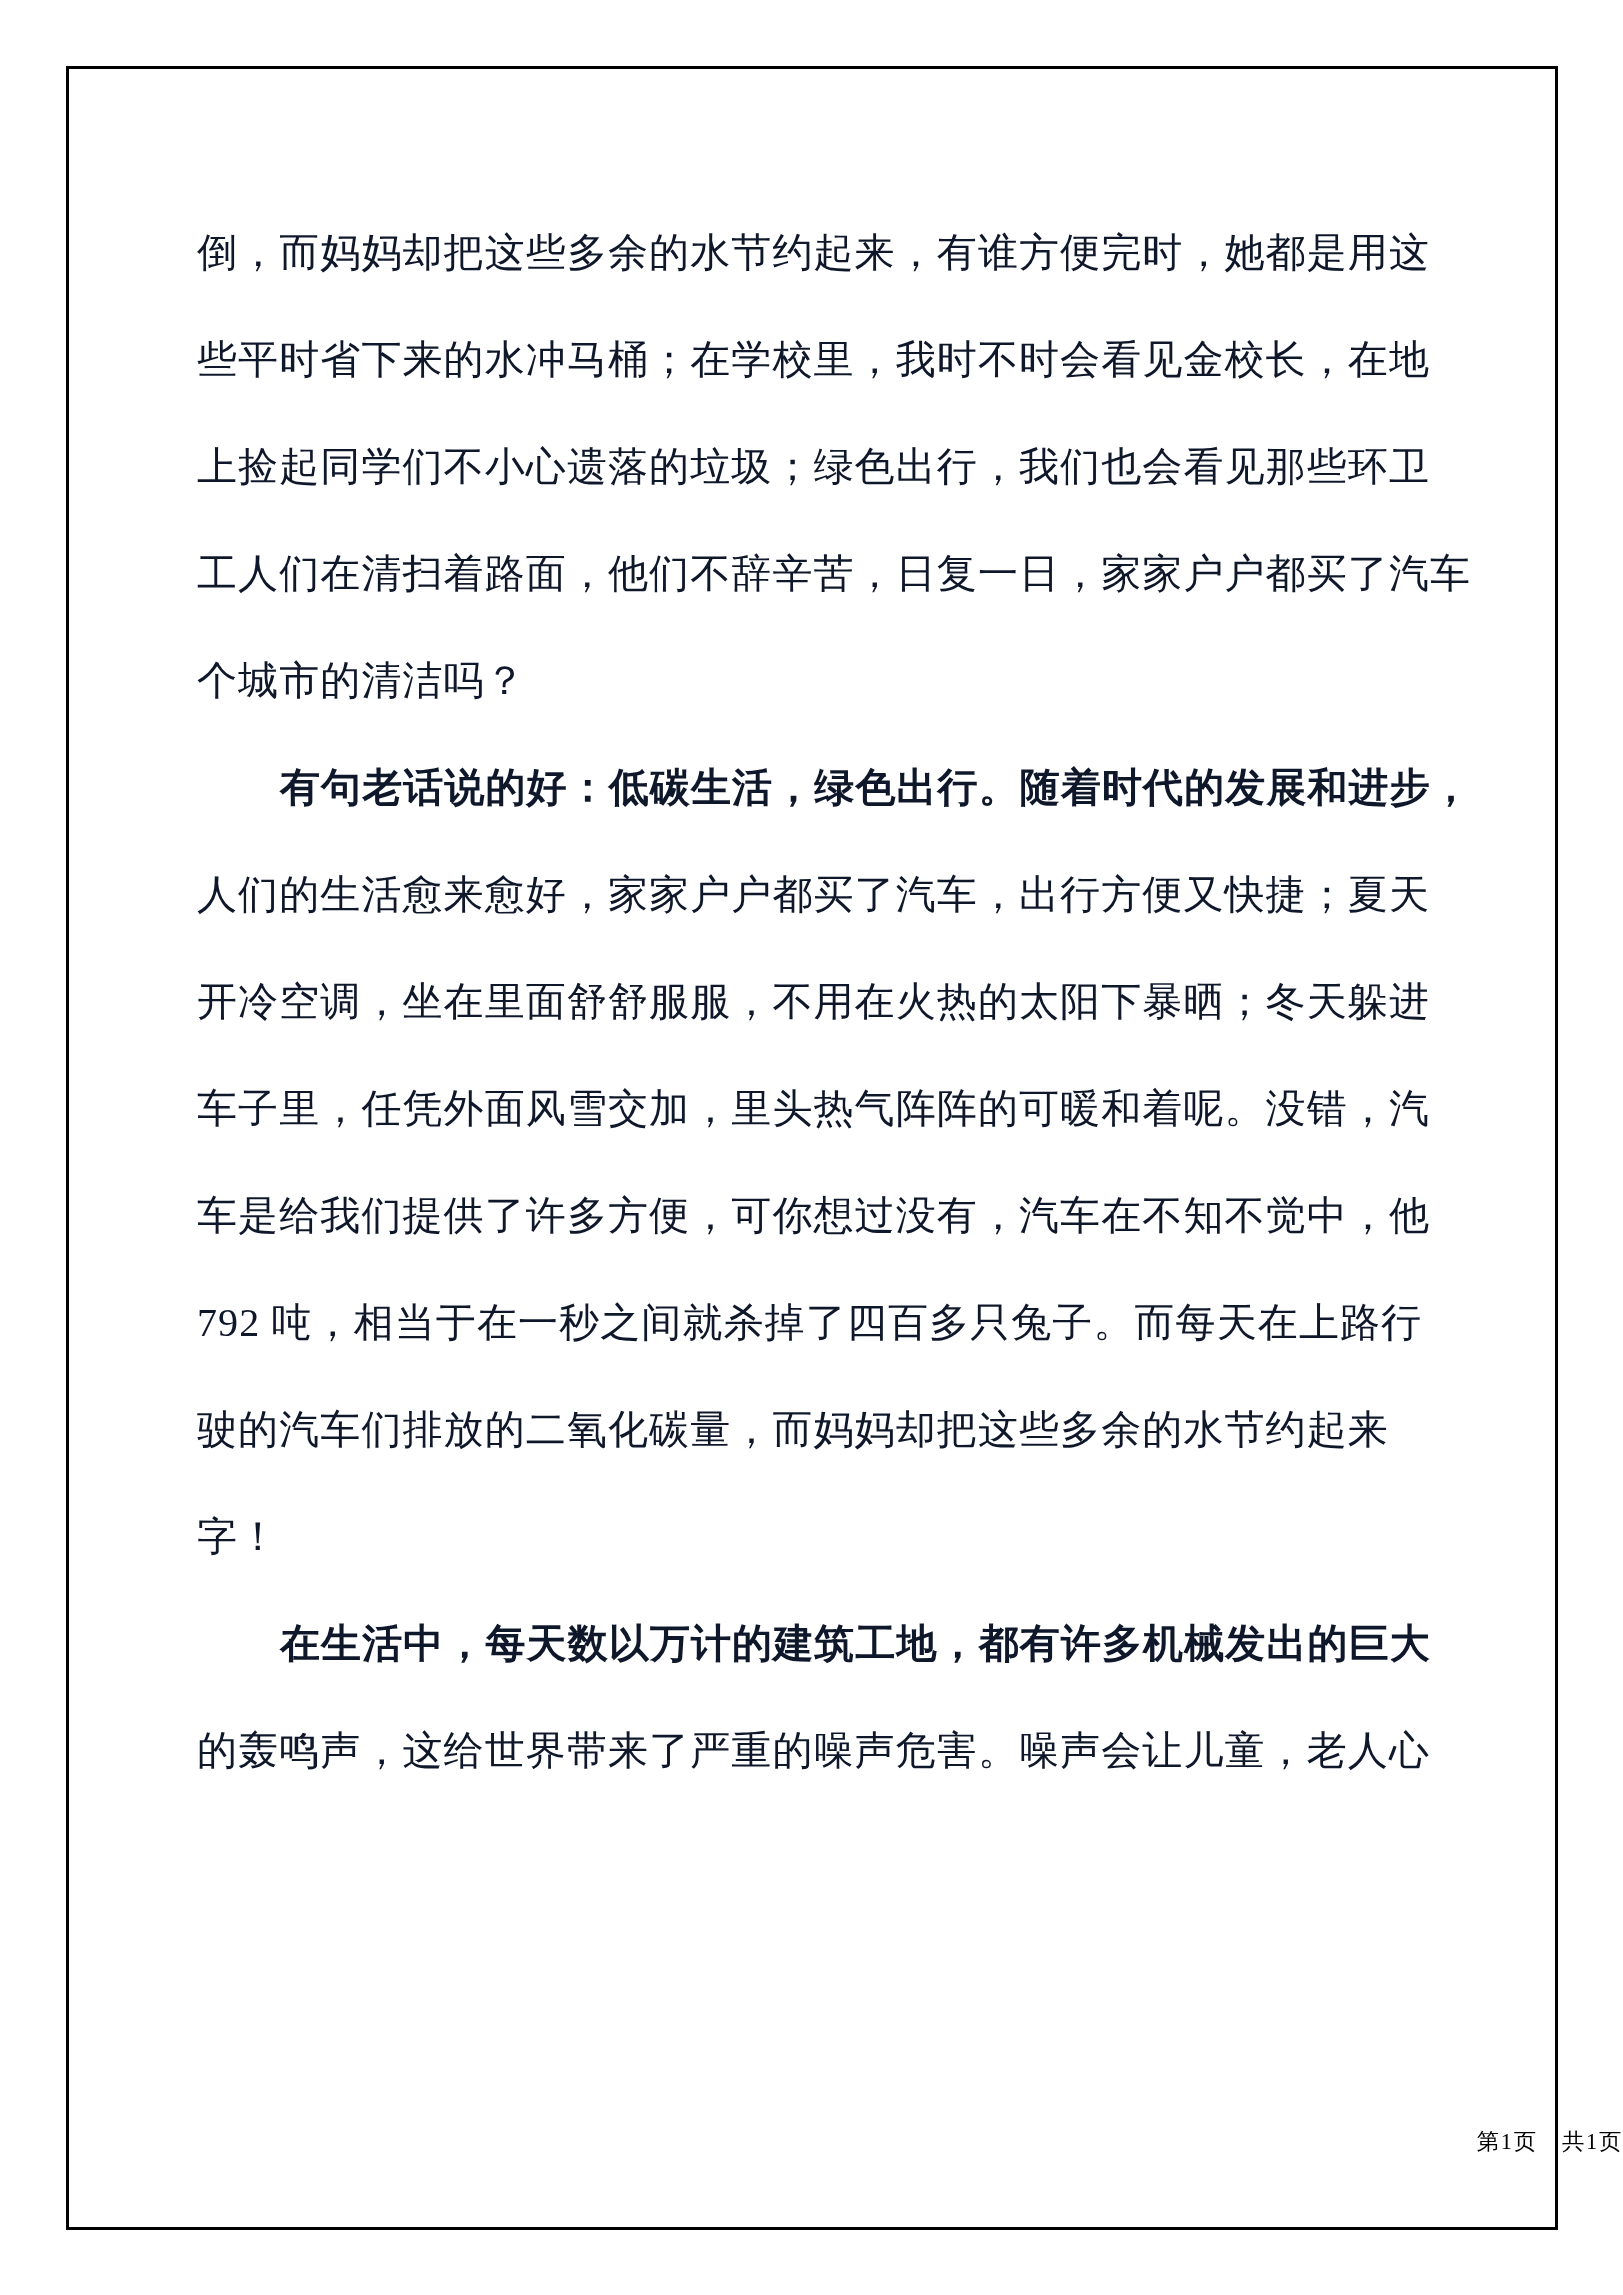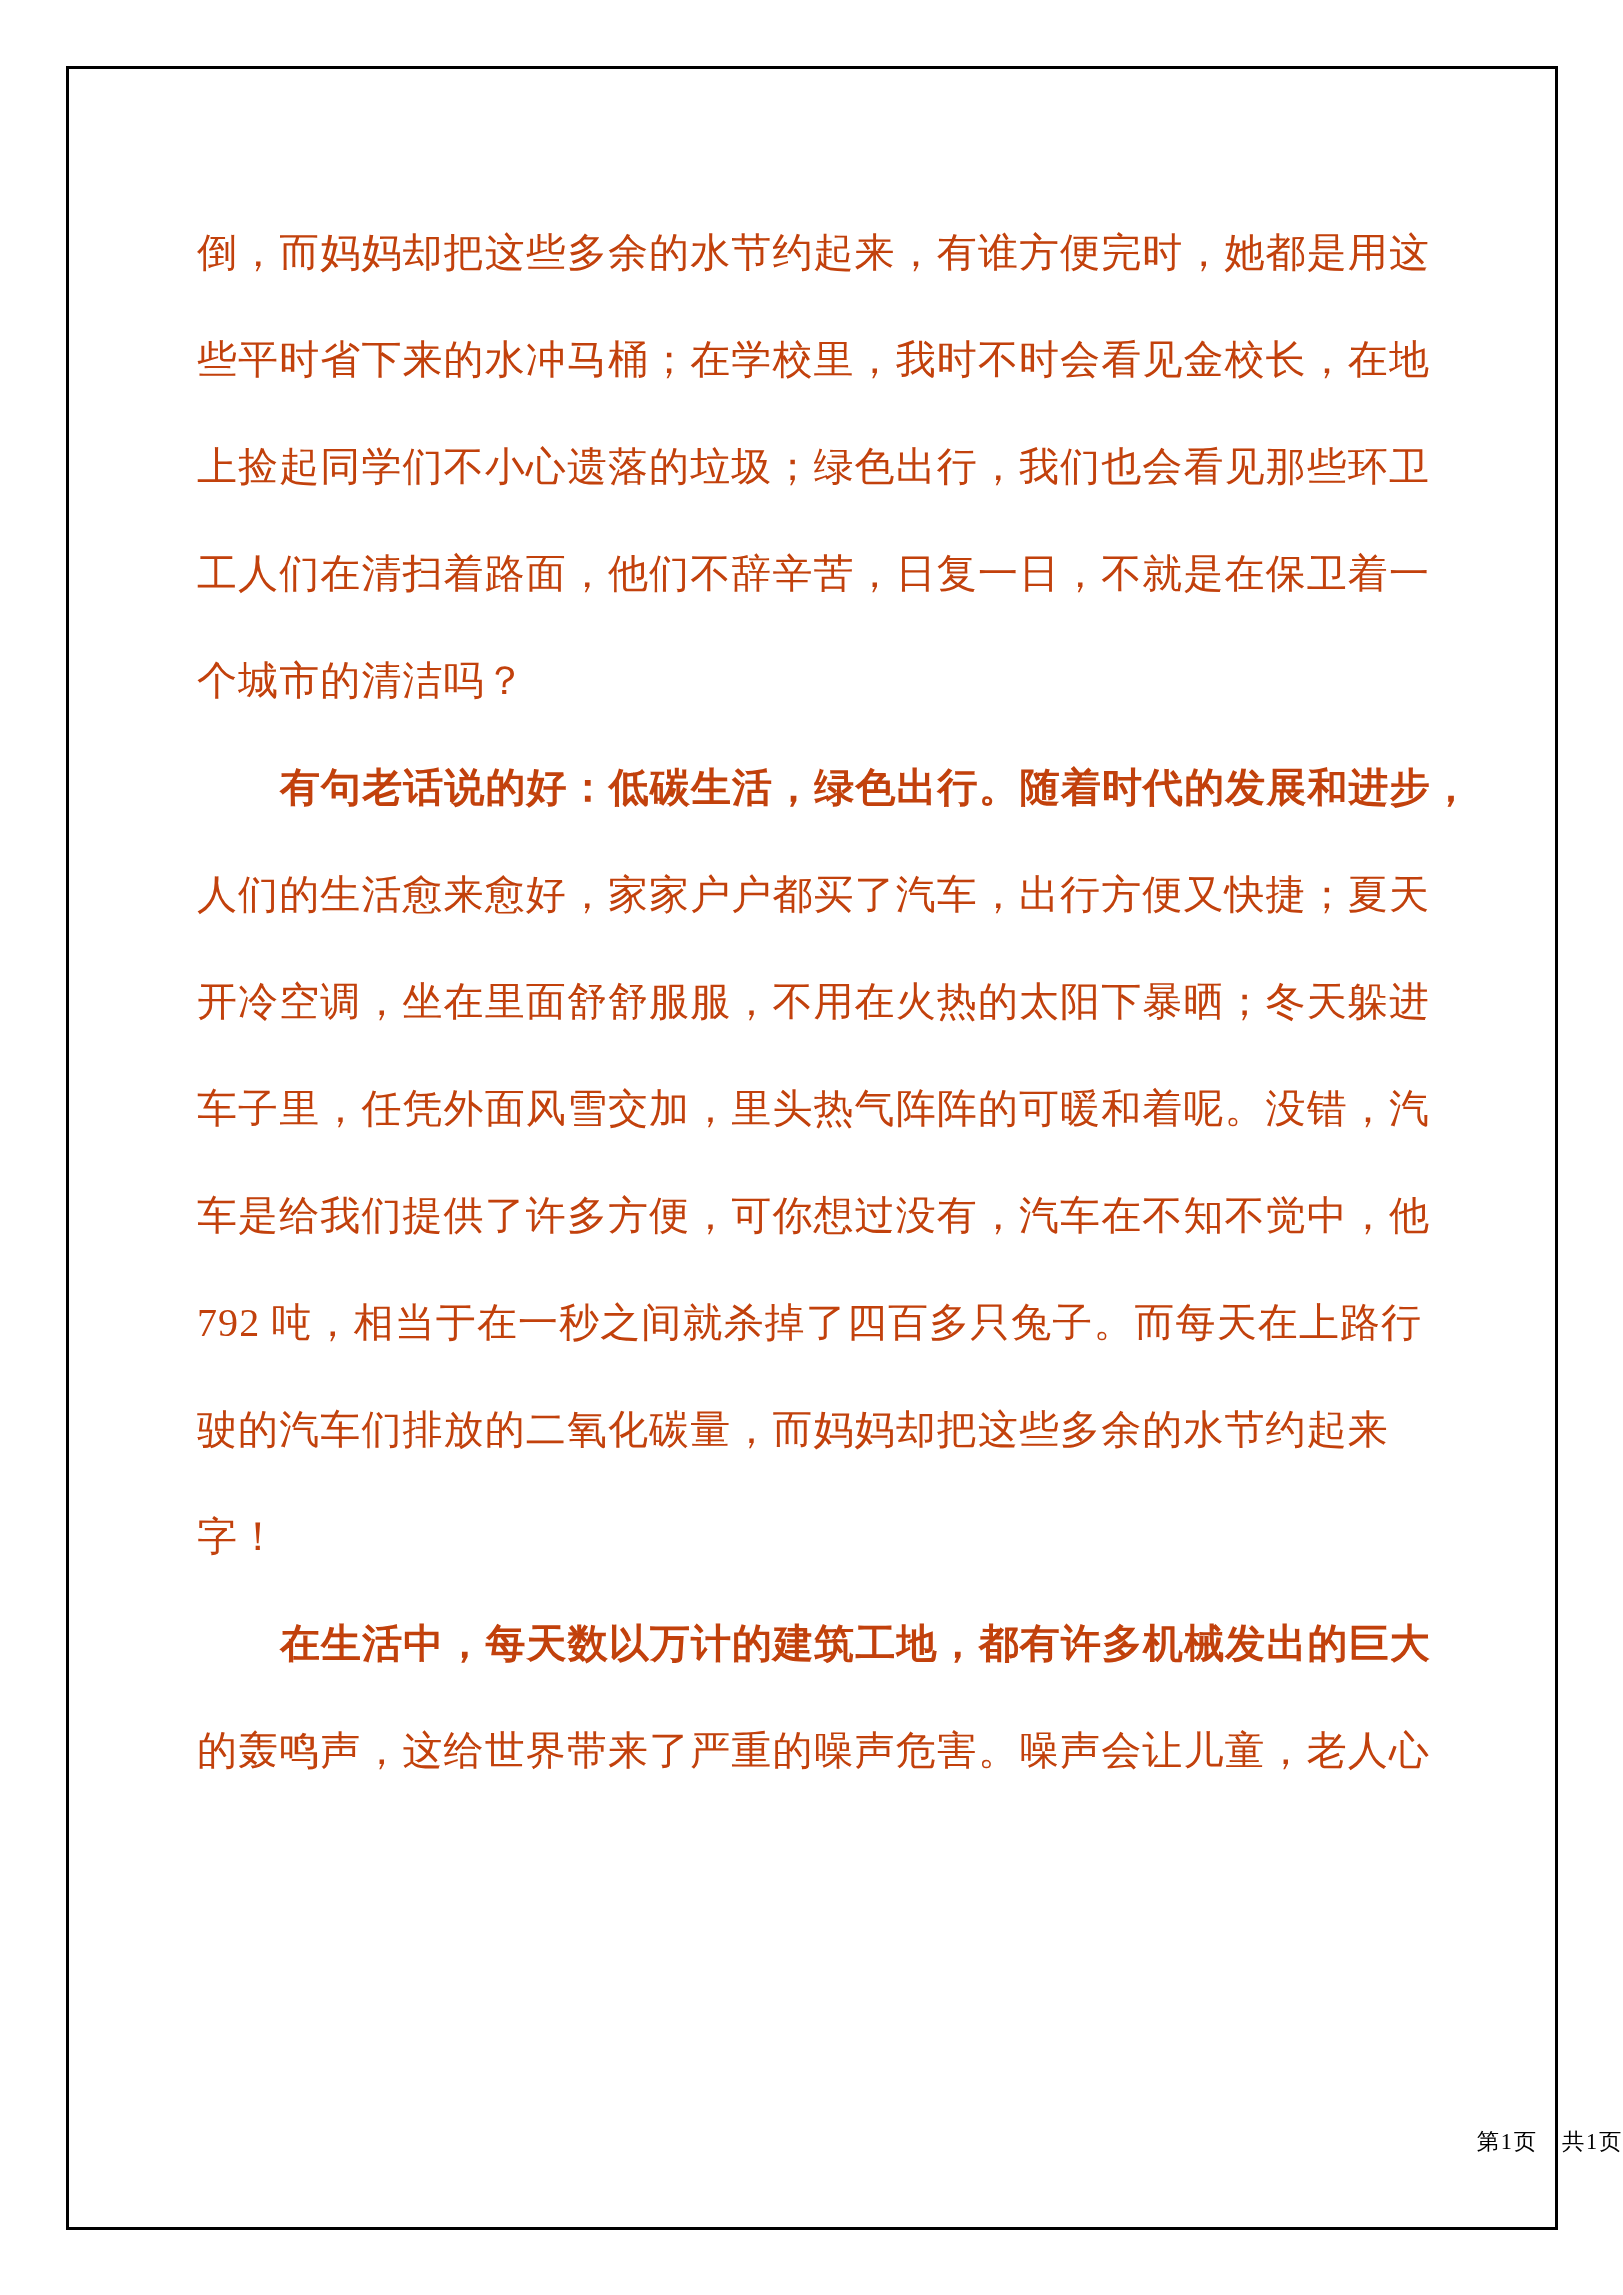--- a/index.html
+++ b/index.html
@@ -29,21 +29,21 @@
     left: 197px;
     top: 199px;
     width: 1247px;
   }
   .text-line {
     height: 107px;
     line-height: 107px;
     font-size: 40px;
     letter-spacing: 1.1px;
     white-space: nowrap;
-    color: #c2410c;
+    color: #0f172a;
   }
   .text-line.indented {
     padding-left: 83px;
     font-weight: bold;
   }
   .page-footer {
     position: absolute;
     left: 0;
     top: 2126px;
     width: 100%;
@@ -55,21 +55,21 @@
 </style>
 </head>
 <body>
 
 <div class="page-border"></div>
 
 <div class="document-body">
   <div class="text-line">倒，而妈妈却把这些多余的水节约起来，有谁方便完时，她都是用这</div>
   <div class="text-line">些平时省下来的水冲马桶；在学校里，我时不时会看见金校长，在地</div>
   <div class="text-line">上捡起同学们不小心遗落的垃圾；绿色出行，我们也会看见那些环卫</div>
-  <div class="text-line">工人们在清扫着路面，他们不辞辛苦，日复一日，不就是在保卫着一</div>
+  <div class="text-line">工人们在清扫着路面，他们不辞辛苦，日复一日，家家户户都买了汽车</div>
   <div class="text-line">个城市的清洁吗？</div>
   <div class="text-line indented">有句老话说的好：低碳生活，绿色出行。随着时代的发展和进步，</div>
   <div class="text-line">人们的生活愈来愈好，家家户户都买了汽车，出行方便又快捷；夏天</div>
   <div class="text-line">开冷空调，坐在里面舒舒服服，不用在火热的太阳下暴晒；冬天躲进</div>
   <div class="text-line">车子里，任凭外面风雪交加，里头热气阵阵的可暖和着呢。没错，汽</div>
   <div class="text-line">车是给我们提供了许多方便，可你想过没有，汽车在不知不觉中，他</div>
   <div class="text-line">792 吨，相当于在一秒之间就杀掉了四百多只兔子。而每天在上路行</div>
   <div class="text-line">驶的汽车们排放的二氧化碳量，而妈妈却把这些多余的水节约起来</div>
   <div class="text-line">字！</div>
   <div class="text-line indented">在生活中，每天数以万计的建筑工地，都有许多机械发出的巨大</div>

